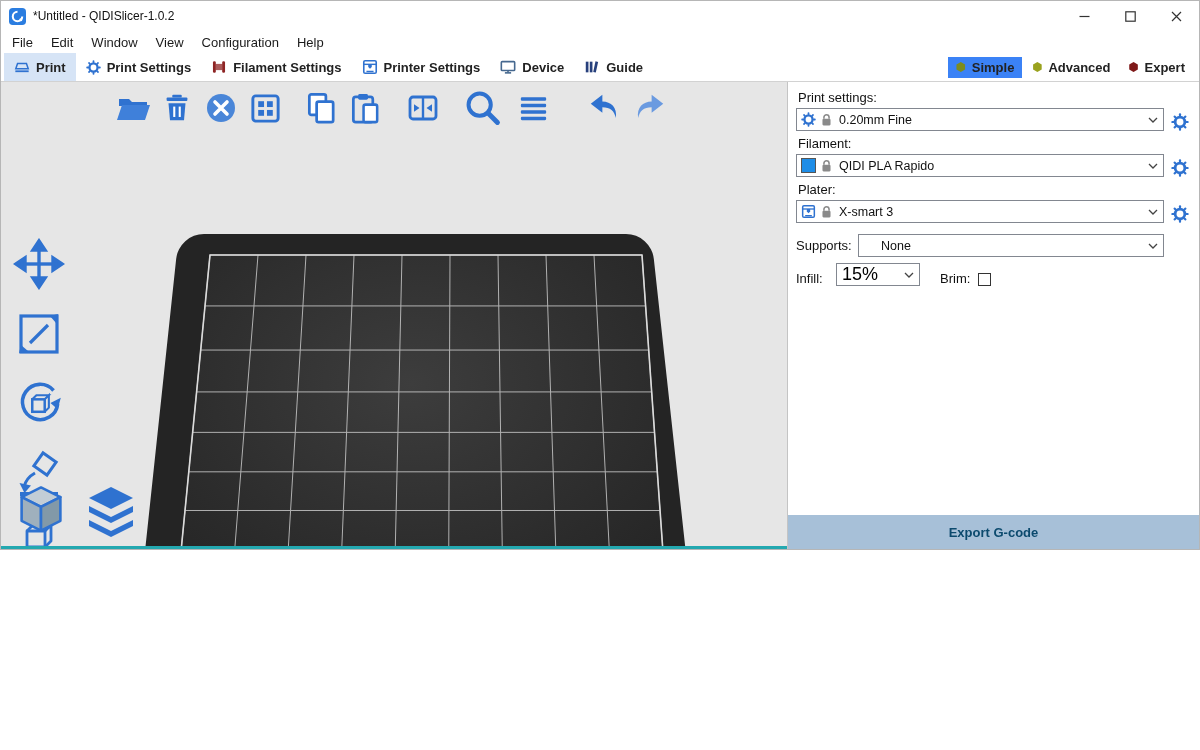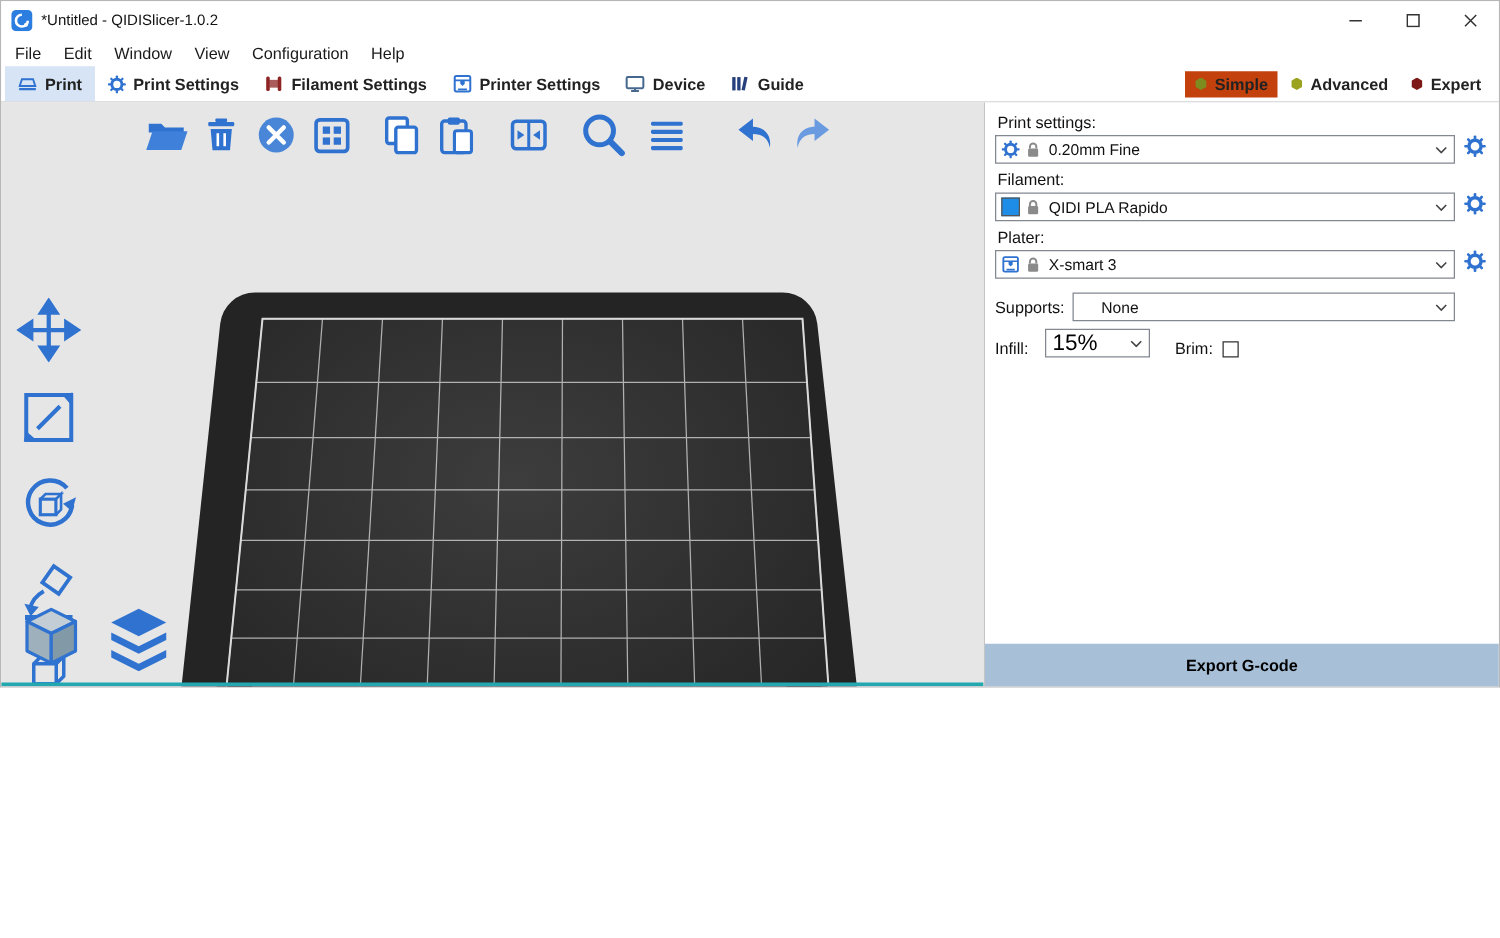--- a/index.html
+++ b/index.html
@@ -16,21 +16,21 @@
   
   .menubar { flex:0 0 22px; display:flex; align-items:center; padding-left:2px; background:#fff; }
   .menu-item { font-size:13px; color:#1a1a1a; padding:0 9px; }
 
   
   .tabbar { flex:0 0 29px; display:flex; align-items:stretch; border-bottom:1px solid #d2d2d2; background:#fff; padding:0 3px; }
   .tab { display:flex; align-items:center; gap:6px; padding:0 10px; font-size:13px; font-weight:700; color:#222; }
   .tab.active { background:#d6e4f6; }
   .modes { margin-left:auto; display:flex; align-items:center; gap:2px; padding-right:3px; }
   .mode { display:flex; align-items:center; gap:6px; padding:3px 8px; font-size:13px; font-weight:700; color:#222; }
-  .mode.active { background:#c2410c; }
+  .mode.active { background:#3b82f6; }
   .hexdot { width:10px; height:10px; clip-path:polygon(50% 0,93% 25%,93% 75%,50% 100%,7% 75%,7% 25%); }
   .dot-simple { background:#7d8c1f; }
   .dot-advanced { background:#9aa21e; }
   .dot-expert { background:#7e1818; }
 
   
   .content { flex:1; display:flex; min-height:0; }
   .viewport { width:786px; position:relative; background:#e6e6e6; overflow:hidden; }
   .sidebar { flex:1; background:#fff; border-left:1px solid #c4c4c4; position:relative; padding:5px 10px 56px 8px; }
 
@@ -38,39 +38,39 @@
   .top-toolbar { position:absolute; top:6px; left:112px; display:flex; align-items:center; gap:4px; }
   .ticon { width:40px; height:40px; display:flex; align-items:center; justify-content:center; }
   .left-toolbar { position:absolute; top:155px; left:10px; display:flex; flex-direction:column; gap:16px; }
   .licon { width:56px; height:54px; display:flex; align-items:center; justify-content:center; }
   .view-switch { position:absolute; bottom:12px; left:12px; display:flex; align-items:flex-end; gap:16px; }
   .teal-strip { position:absolute; left:0; right:0; bottom:0; height:3px; background:#23a8b0; }
   .bed-svg { position:absolute; left:0; top:0; }
 
   
   .sb-label { font-size:13px; color:#111; margin:3px 0 3px 2px; }
-  .combo-row { display:flex; align-items:flex-start; gap:7px; margin-bottom:5px; }
+  .combo-row { display:flex; align-items:flex-end; gap:7px; margin-bottom:5px; }
   .combo { flex:1; height:23px; border:1px solid #828790; background:#fff; display:flex; align-items:center; padding:0 20px 0 4px; position:relative; font-size:12.5px; color:#111; }
   .combo .chev { position:absolute; right:5px; top:50%; transform:translateY(-50%); }
   .combo .ico { margin-right:5px; flex:0 0 auto; }
   .combo .lock { margin-right:7px; flex:0 0 auto; }
   .swatch { width:15px; height:15px; background:#1e8de7; border:1px solid #555; margin-right:5px; flex:0 0 auto; }
   .combo-text { white-space:nowrap; }
   .gear-btn { flex:0 0 auto; color:#2f72d0; }
   .supports-row { display:flex; align-items:center; margin-top:11px; margin-bottom:6px; padding-right:25px; }
   .sb-inline-label { font-size:13px; color:#111; }
   .supports-row .sb-inline-label { width:62px; }
   .supports-row .combo { padding-left:22px; }
   .infill-row { display:flex; align-items:flex-end; margin-top:5px; }
   .infill-row .sb-inline-label { width:40px; }
   .infill-combo { flex:0 0 84px; height:23px; border:1px solid #828790; display:flex; align-items:center; padding:0 18px 0 5px; position:relative; font-size:18px; }
   .infill-combo .chev { position:absolute; right:5px; top:50%; transform:translateY(-50%); }
   .brim-label { margin-left:20px; font-size:13px; color:#111; }
   .checkbox { width:13px; height:13px; border:1px solid #333; background:#fff; margin-left:8px; }
-  .export-btn { position:absolute; left:0; right:0; bottom:0; height:34px; border:none; background:#a7c0d8; color:#000000; font-weight:700; font-size:13px; font-family:"Liberation Sans",sans-serif; display:flex; align-items:center; justify-content:center; }
+  .export-btn { position:absolute; left:0; right:0; bottom:0; height:34px; border:none; background:#a7c0d8; color:#0c4a6e; font-weight:700; font-size:13px; font-family:"Liberation Sans",sans-serif; display:flex; align-items:center; justify-content:center; }
 
   .hidden-defs { position:absolute; width:0; height:0; overflow:hidden; }
 </style>
 </head>
 <body>
 
 <svg class="hidden-defs" aria-hidden="true">
   <defs>
     <symbol id="sym-gear" viewBox="0 0 20 20">
       <circle cx="10" cy="10" r="5.4" fill="none" stroke="currentColor" stroke-width="3.1"></circle>

